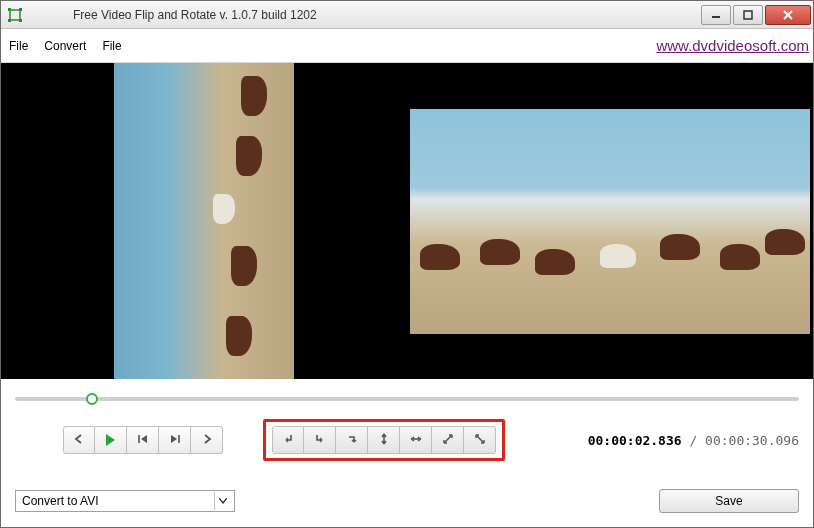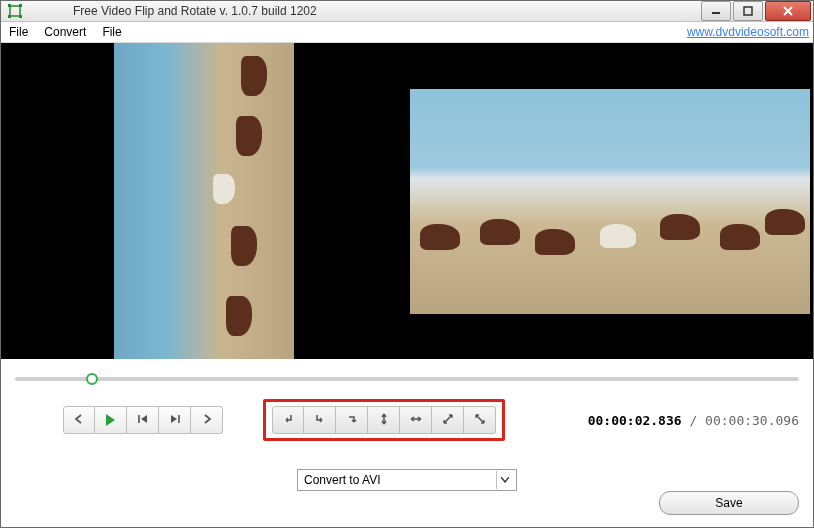--- a/index.html
+++ b/index.html
@@ -8,21 +8,21 @@
   .titlebar { height: 28px; background: linear-gradient(#f8f8f8, #e4e4e4); display: flex; align-items: center; padding: 0 2px 0 6px; border-bottom: 1px solid #c0c0c0; gap: 44px; }
   .titlebar .app-icon { width: 16px; height: 16px; margin-right: 6px; display: flex; align-items: center; justify-content: center; }
   .titlebar .title { flex: 1; color: #333; font-size: 12px; }
   .win-controls { display: flex; gap: 2px; }
   .win-btn { width: 30px; height: 20px; border: 1px solid #9a9a9a; background: linear-gradient(#f6f6f6,#dcdcdc); border-radius: 2px; display:flex; align-items:center; justify-content:center; cursor:pointer; }
   .win-btn.close { width: 46px; background: linear-gradient(#e97c6e,#c9483a); border-color:#8a2c21; color:#fff; }
   .win-btn svg { display:block; }
   .menubar { height: 34px; display: flex; align-items: center; padding: 0 0; border-bottom: 1px solid #d9d9d9; }
   .menubar .menu-item { padding: 2px 8px; cursor: pointer; }
   .menubar .spacer { flex:1; }
-  .menubar a { color: #3b82f6; text-decoration: underline; font-size: 12px; padding-right: 4px; }
+  .menubar a { color: #701a75; text-decoration: underline; font-size: 15px; padding-right: 4px; }
   .video-area { background:#000; height: 316px; margin: 0; position:relative; display:flex; }
   .video-left { width: 50%; height:100%; position:relative; display:flex; align-items:center; justify-content:center; }
   .video-right { width: 50%; height:100%; position:relative; display:flex; align-items:center; justify-content:center; }
   .frame-left { width: 180px; height: 316px; background: linear-gradient(to right, #6fa8c5 0%, #7db6cf 30%, #c9b58f 60%, #b8a47f 100%); position:relative; overflow:hidden; }
   .frame-right { width: 400px; height: 225px; background: linear-gradient(#8ec3db 0%, #9dc9de 35%, #e0e5e8 40%, #cbb993 60%, #b8a47f 100%); position:relative; overflow:hidden; }
   .horse { position:absolute; width:40px; height:26px; background:#5a2f1e; border-radius: 40% 50% 30% 20%; }
   .horse.white { background:#eae5da; }
   .slider-wrap { padding: 12px 14px 4px; }
   .slider { position:relative; height:14px; }
   .slider-track { position:absolute; top:6px; left:0; right:0; height:4px; background:#d0d0d0; border-radius:2px; }
@@ -31,24 +31,24 @@
   .btn-group { display:flex; }
   .ctrl-btn { width:32px; height:28px; border:1px solid #bfbfbf; background:linear-gradient(#fdfdfd,#ececec); display:flex; align-items:center; justify-content:center; cursor:pointer; }
   .ctrl-btn + .ctrl-btn { border-left:none; }
   .btn-group .ctrl-btn:first-child { border-radius:3px 0 0 3px; }
   .btn-group .ctrl-btn:last-child { border-radius:0 3px 3px 0; }
   .transform-group { margin-left: 40px; border: 3px solid #d8241a; padding: 4px 6px; display:flex; border-radius:2px;}
   .transform-group .ctrl-btn { background:linear-gradient(#f7f7f7,#e3e3e3); }
   .time-block { margin-left:auto; font-family: Consolas, monospace; font-size:13px; }
   .time-current { font-weight:bold; }
   .time-total { color:#666; }
-  .bottom-row { display:flex; align-items:center; padding: 22px 14px 12px; flex-direction: column; }
+  .bottom-row { display:flex; align-items:center; padding: 22px 14px 12px; }
   .combo { width: 220px; height:22px; border:1px solid #a0a0a0; background:#fff; display:flex; align-items:center; padding:0 4px 0 6px; font-size:12px; cursor:pointer; }
   .combo .combo-arrow { margin-left:auto; width:16px; height:18px; border-left:1px solid #c0c0c0; display:flex; align-items:center; justify-content:center; }
-  .save-btn { margin-left:auto; width:140px; height:24px; border:1px solid #9a9a9a; background:linear-gradient(#fafafa,#e4e4e4); border-radius:11px; cursor:pointer; font-size:12px; }
+  .save-btn { margin-left:auto; width:140px; height:24px; border:1px solid #9a9a9a; background:linear-gradient(#fafafa,#e4e4e4); border-radius:3px; cursor:pointer; font-size:12px; }
   .play-tri { width:0; height:0; border-left:9px solid #2aa03a; border-top:6px solid transparent; border-bottom:6px solid transparent; }
 </style>
 </head>
 <body>
 
 <div class="window">
 
   <div class="titlebar">
     <span class="app-icon">
       <svg width="14" height="14" viewBox="0 0 14 14">

